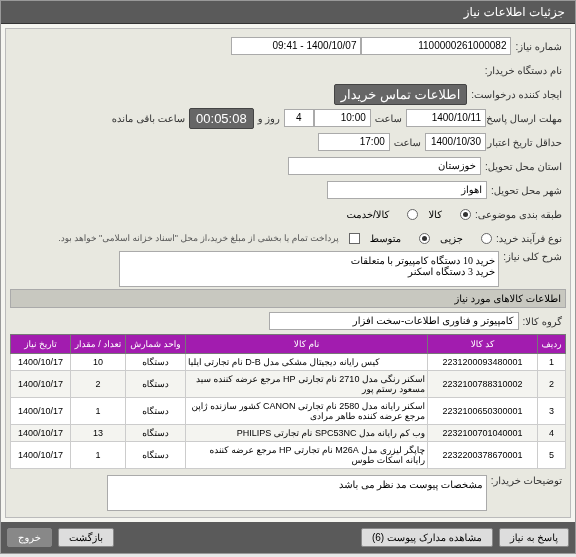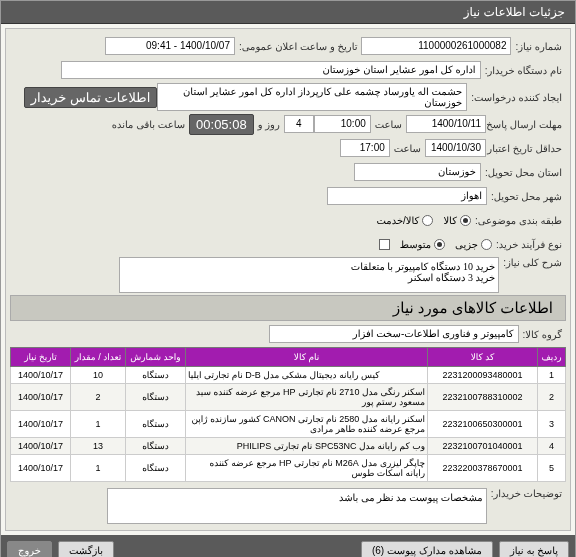--- a/index.html
+++ b/index.html
@@ -4,23 +4,23 @@
 <style>
 * { box-sizing: border-box; margin: 0; padding: 0; }
 body { font-family: Tahoma, Arial, sans-serif; font-size: 11px; background: #e8e8e8; direction: rtl; }
 .panel { width: 576px; background: #f5f5f0; border: 1px solid #999; }
 .panel-header { background: #5a5a5a; color: #fff; padding: 4px 10px; font-size: 12px; border-bottom: 1px solid #333; }
 .section { background: #e8e8e0; border: 1px solid #bbb; margin: 4px; padding: 4px; }
 .row { display: flex; align-items: center; margin: 2px 0; min-height: 22px; }
 .lbl { font-size: 10px; color: #333; padding: 0 4px; white-space: nowrap; }
 .val { background: #fff; border: 1px solid #aaa; padding: 2px 4px; font-size: 10px; min-height: 18px; display: inline-block; }
 .val-dark { background: #666; color: #fff; border: 1px solid #444; padding: 2px 6px; font-size: 13px; border-radius: 2px; }
-.sub-header { background: #c8c8c0; border: 1px solid #aaa; padding: 3px 12px; font-size: 15px; margin: 2px 0; }
+.sub-header { background: #c8c8c0; border: 1px solid #aaa; padding: 3px 4px; font-size: 10px; margin: 2px 0; }
 .radio-group { display: flex; gap: 10px; align-items: center; }
-.radio-item { display: flex; align-items: center; gap: 3px; font-size: 10px; }
+.radio-item { display: flex; align-items: center; gap: 18px; font-size: 10px; }
 .radio { width: 11px; height: 11px; border-radius: 50%; border: 1px solid #666; background: #fff; display: inline-block; position: relative; }
 .radio.selected::after { content: ""; width: 5px; height: 5px; background: #333; border-radius: 50%; position: absolute; top: 2px; right: 2px; }
 .checkbox { width: 11px; height: 11px; border: 1px solid #666; background: #fff; display: inline-block; }
 table.data { width: 100%; border-collapse: collapse; font-size: 9px; }
 table.data th { background: #a21caf; color: #fff; padding: 4px 2px; border: 1px solid #777; font-weight: normal; }
 table.data td { background: #fff; padding: 3px 2px; border: 1px solid #ccc; text-align: center; }
 table.data tr:nth-child(even) td { background: #f4f4f0; }
 .textarea { background: #fff; border: 1px solid #aaa; width: 380px; height: 36px; padding: 3px; font-size: 10px; resize: none; font-family: Tahoma; }
 .footer { background: #5a5a5a; padding: 6px; display: flex; gap: 6px; align-items: center; }
 .btn { background: #ddd; border: 1px solid #888; padding: 3px 10px; font-size: 10px; cursor: pointer; border-radius: 2px; }
@@ -35,56 +35,53 @@
 
   <div class="panel-header">
     <span>جزئیات اطلاعات نیاز</span>
   </div>
 
   <div class="section">
 
     <div class="row">
       <span class="lbl">شماره نیاز:</span>
       <span class="val" style="width:150px">1100000261000082</span>
-      <span class="lbl">تاریخ و ساعت اعلان عمومی:</span>
       <span class="val" style="width:130px">1400/10/07 - 09:41</span>
     </div>
 
     <div class="row">
       <span class="lbl">نام دستگاه خریدار:</span>
-      <span class="val" style="width:420px">اداره کل امور عشایر استان خوزستان</span>
     </div>
 
     <div class="row">
       <span class="lbl">ایجاد کننده درخواست:</span>
-      <span class="val" style="width:310px">حشمت اله یاورساد چشمه علی کارپرداز اداره کل امور عشایر استان خوزستان</span>
       <span class="val-dark">اطلاعات تماس خریدار</span>
     </div>
 
     <div class="row">
       <span class="lbl" style="width:80px">مهلت ارسال پاسخ:</span>
       <span class="val" style="width:80px">1400/10/11</span>
       <span class="lbl">ساعت</span>
       <span class="val" style="width:57px">10:00</span>
       <span class="val" style="width:30px;text-align:center">4</span>
       <span class="lbl">روز و</span>
       <span class="val-dark">00:05:08</span>
       <span class="lbl">ساعت باقی مانده</span>
     </div>
 
     <div class="row">
       <span class="lbl" style="width:80px">حداقل تاریخ اعتبار قیمت تا تاریخ:</span>
       <span class="val" style="width:61px">1400/10/30</span>
       <span class="lbl">ساعت</span>
-      <span class="val" style="width:50px">17:00</span>
+      <span class="val" style="width:72px">17:00</span>
     </div>
 
     <div class="row">
       <span class="lbl">استان محل تحویل:</span>
-      <span class="val" style="width:127px">خوزستان</span>
+      <span class="val" style="width:193px">خوزستان</span>
     </div>
 
     <div class="row">
       <span class="lbl">شهر محل تحویل:</span>
       <span class="val" style="width:160px">اهواز</span>
     </div>
 
     <div class="row">
       <span class="lbl">طبقه بندی موضوعی:</span>
       <div class="radio-group">
@@ -104,20 +101,21 @@
       <div class="radio-group">
         <div class="radio-item">
           <span class="radio"></span>
           <span>جزیی</span>
         </div>
         <div class="radio-item">
           <span class="radio selected"></span>
           <span>متوسط</span>
         </div>
         <span class="checkbox"></span>
+        <span class="small-note">پرداخت تمام یا بخشی از مبلغ خرید،از محل "اسناد خزانه اسلامی" خواهد بود.</span>
       </div>
     </div>
 
     <div class="row" style="align-items:flex-start">
       <span class="lbl">شرح کلی نیاز:</span>
       <textarea class="textarea" readonly="" style="">خرید 10 دستگاه کامپیوتر با متعلقات
 خرید 3 دستگاه اسکنر</textarea>
     </div>
 
     <div class="sub-header">اطلاعات کالاهای مورد نیاز</div>

